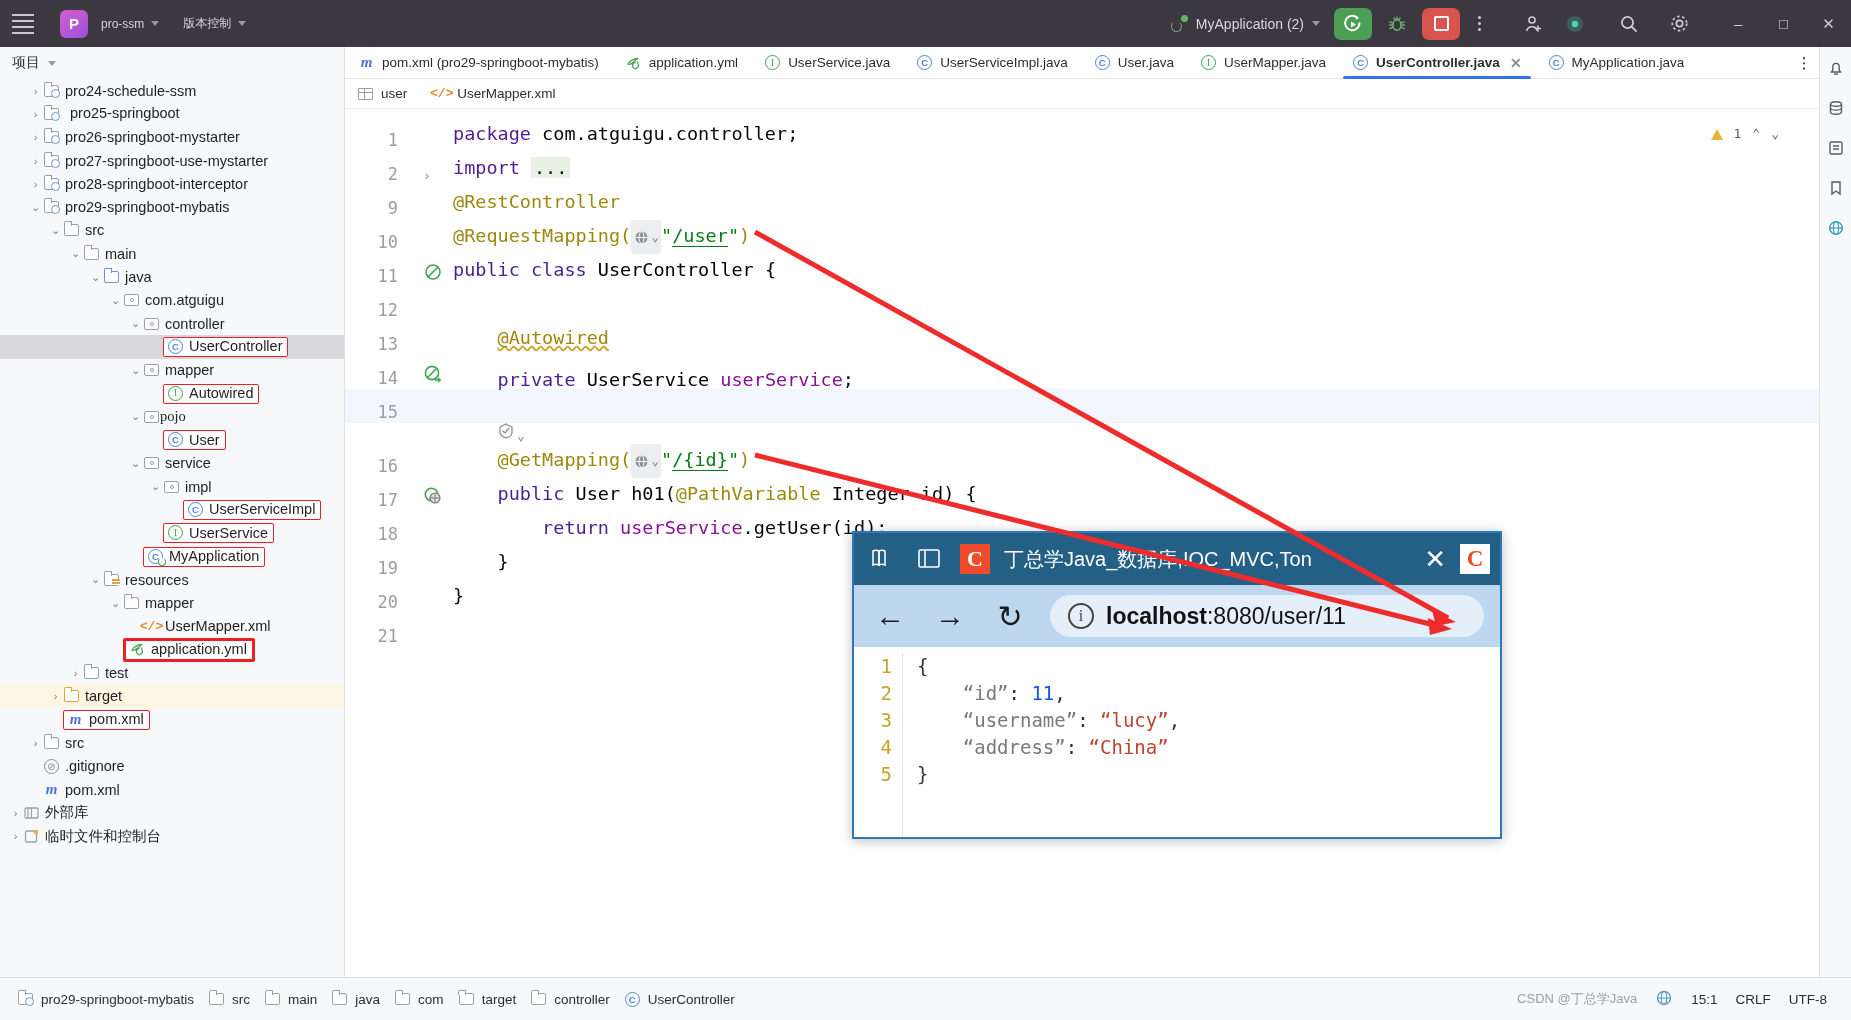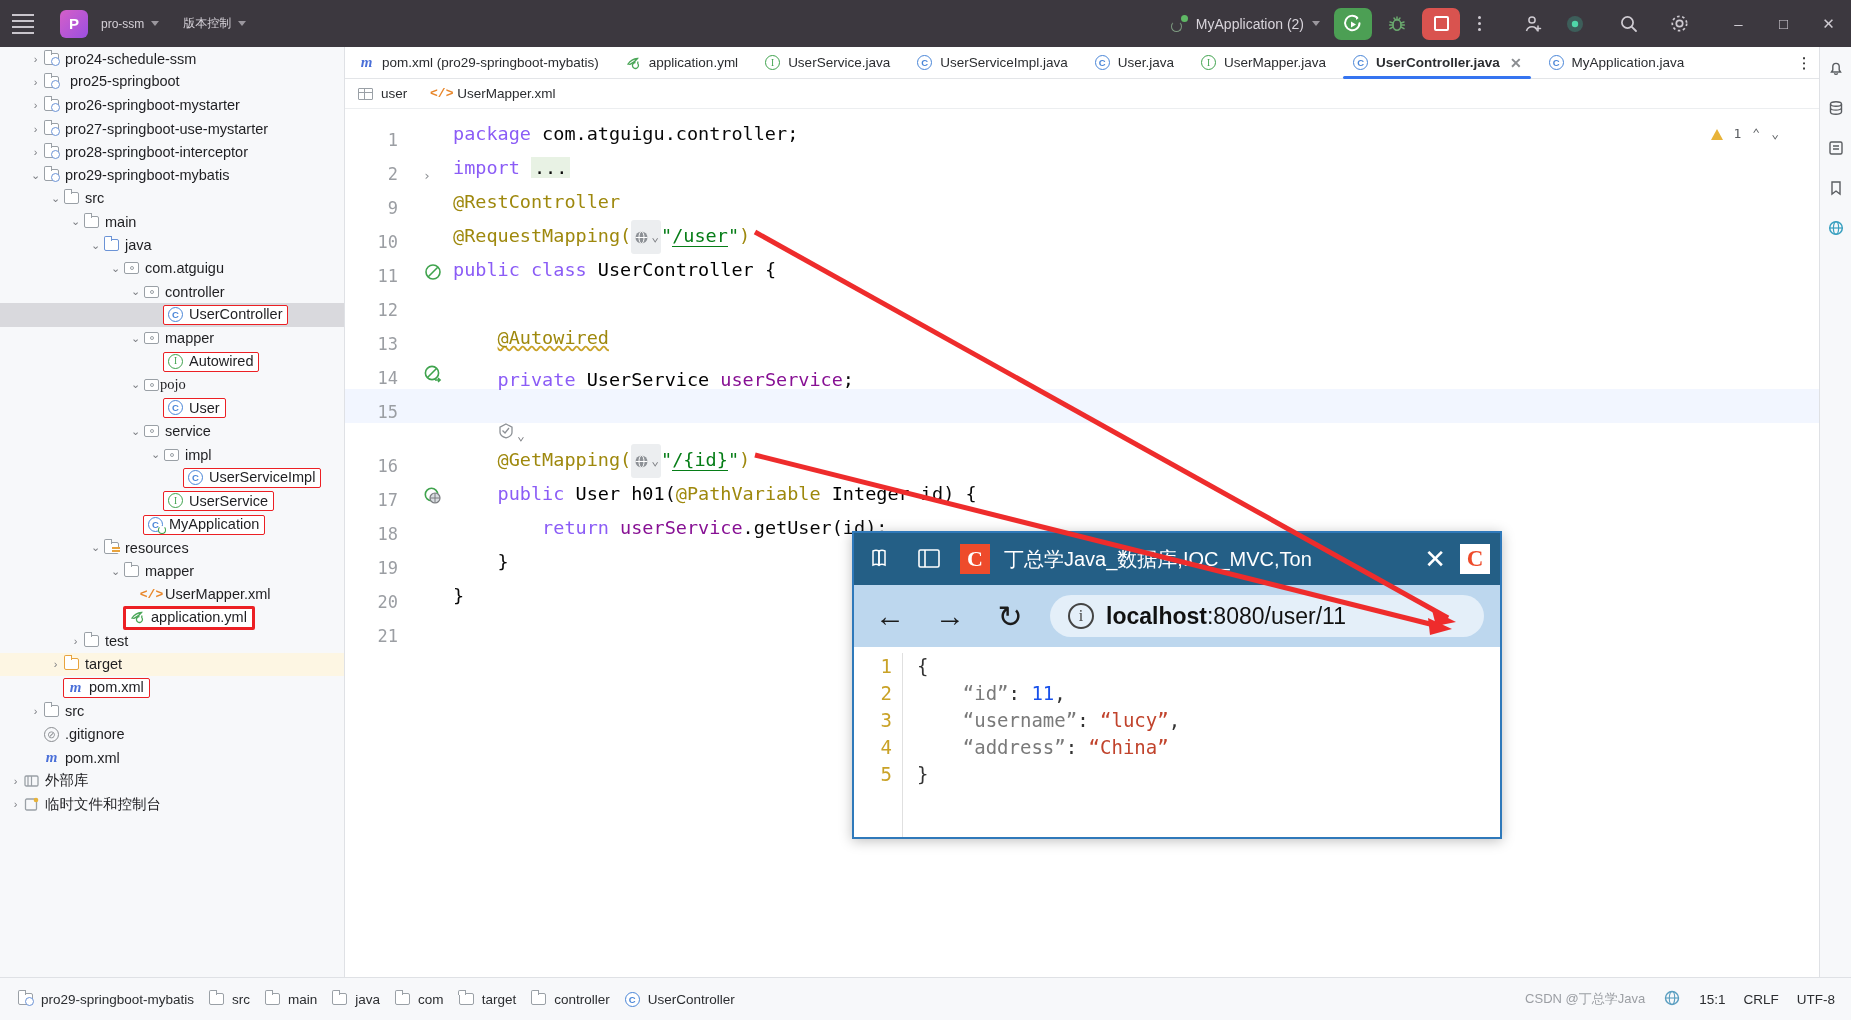--- a/index.html
+++ b/index.html
@@ -110,21 +110,21 @@
   .tblico:after{content:"";position:absolute;top:0;bottom:0;left:4.5px;width:1.2px;background:#9aa0a6;}
 
   .code-area { position:relative; height:868px; overflow:hidden; font-family:"DejaVu Sans Mono", monospace;
     font-size:18.5px; line-height:34px; }
   .gutter { position:absolute; left:0; top:0; width:105px; height:100%; }
   .gline { position:absolute; right:52px; color:#9b9ea3; font-size:17px; text-align:right; }
   .gmark { position:absolute; }
   .code-lines { position:absolute; left:108px; top:0; right:0; }
   .cl { position:absolute; white-space:pre; }
   .hl-row { position:absolute; left:0; right:0; background:#f2f6ff; height:34px; }
-  .kw { color:#8b5cf6; }
+  .kw { color:#4c1d95; }
   .ann { color:#9e880d; }
   .str { color:#067d17; }
   .fld { color:#871094; }
   .typ { color:#000; }
   .plain { color:#080808; }
   .fold-chev { color:#8a8d91; font-size:13px; }
   .imp-bg { background:#e8f2e4; padding:0 3px; }
   .globe { display:inline-flex; align-items:center; background:#eceef0; border-radius:3px;
     padding:0 2px; vertical-align:middle; }
   .ul-green { border-bottom:1.5px solid #067d17; }
@@ -139,21 +139,21 @@
     background:#f7f8fa; border-left:1px solid #dfe1e5; display:flex;
     flex-direction:column; align-items:center; padding-top:10px; gap:18px; }
   .rail-ico { width:22px;height:22px;display:flex;align-items:center;justify-content:center;
     color:#5a5d61; cursor:pointer; position:relative;}
 
   
   .status { position:absolute; left:0; bottom:0; width:1851px; height:43px;
     background:#f7f8fa; border-top:1px solid #dfe1e5; display:flex; align-items:center;
     font-size:13.5px; color:#2b2d30; }
   .st-crumb { display:flex; align-items:center; gap:7px; padding:0 7px; cursor:pointer;}
-  .st-right { margin-left:auto; display:flex; align-items:center; gap:18px; padding-right:16px; }
+  .st-right { margin-left:auto; display:flex; align-items:center; gap:18px; padding-right:24px; }
   .watermark { color:#9b9ea3; font-size:13px; }
 
   
   .browser { position:absolute; left:852px; top:531px; width:650px; height:308px;
     background:#fff; border:2px solid #2f79ba; box-shadow:0 2px 12px rgba(0,0,0,.25);}
   .br-title { height:52px; background:#245f86; display:flex; align-items:center;
     color:#fff; padding:0 10px; gap:14px; }
   .br-tabico { width:34px;height:34px;display:flex;align-items:center;justify-content:center;}
   .br-favicon { width:30px;height:30px;background:#ee4b2b;color:#fff;font-size:22px;font-weight:bold;
     display:flex;align-items:center;justify-content:center;font-family:"Liberation Serif",serif;}
@@ -258,20 +258,24 @@
         <circle cx="10.5" cy="10.5" r="3.2" fill="none" stroke="#cfcbd2" stroke-width="1.7"></circle>
         <circle cx="10.5" cy="10.5" r="7.2" fill="none" stroke="#cfcbd2" stroke-width="1.7" stroke-dasharray="2.6 2.6"></circle>
       </svg>
     </div>
     <div class="win-btn" style="margin-left:20px">–</div>
     <div class="win-btn">□</div>
     <div class="win-btn">✕</div>
   </div>
 
   <div class="sidebar">
+    <div class="sb-head">
+      <span>项目</span>
+      <span class="chev"></span>
+    </div>
     <div class="tree" id="tree">
         <div class="trow" style="padding-left: 28px;">
           <span class="tw">›</span>
           <span style="display: inline-flex; align-items: center; gap: 5px;">
             <span class="ico">
               <span class="f-plain f-mod" style="position:relative"></span>
             </span>
             <span>pro24-schedule-ssm</span>
           </span>
         </div>

